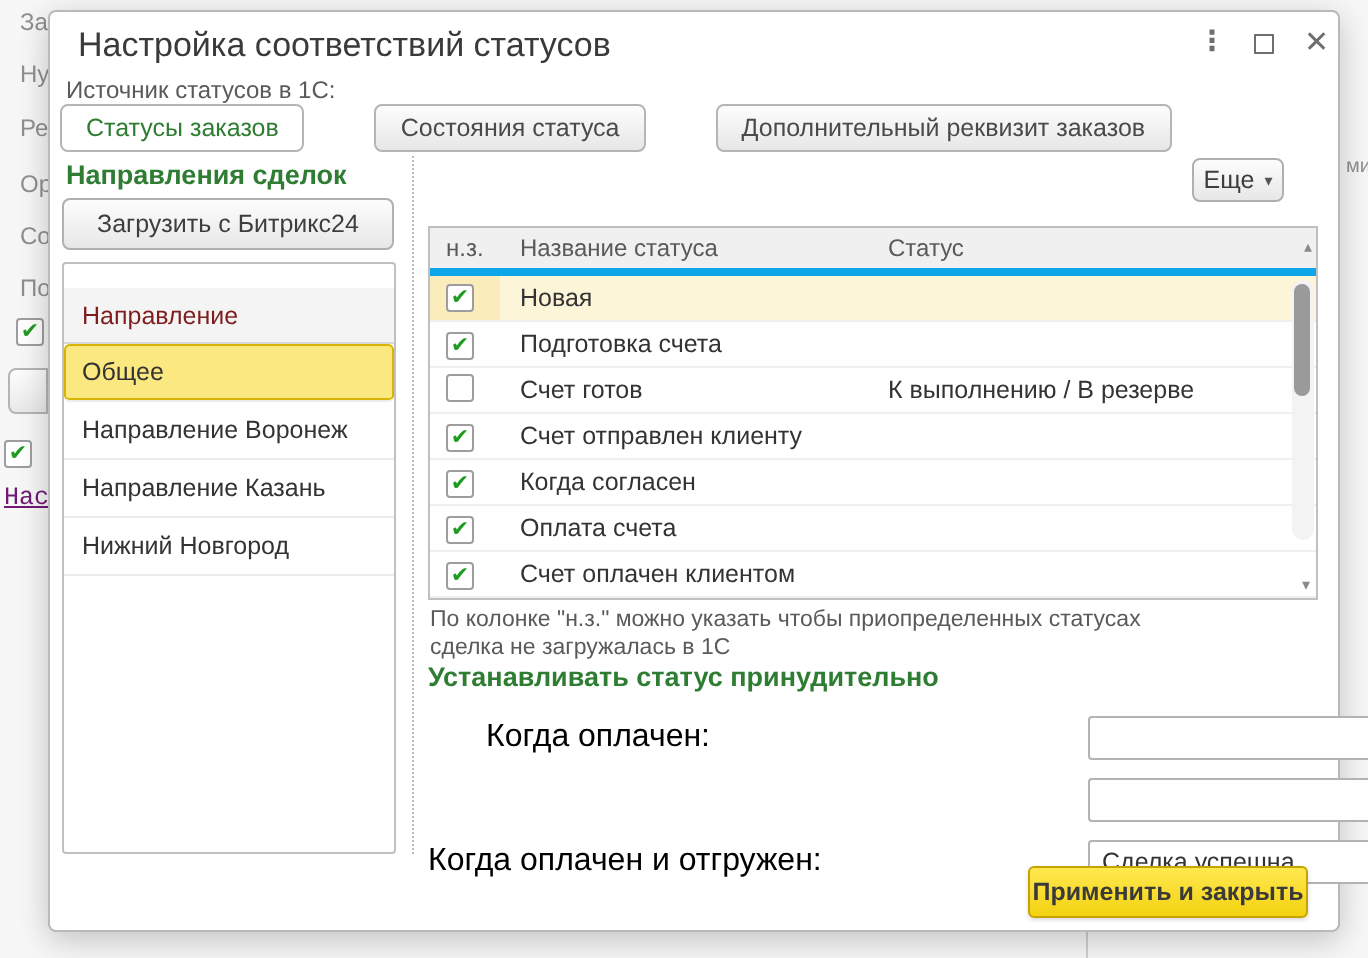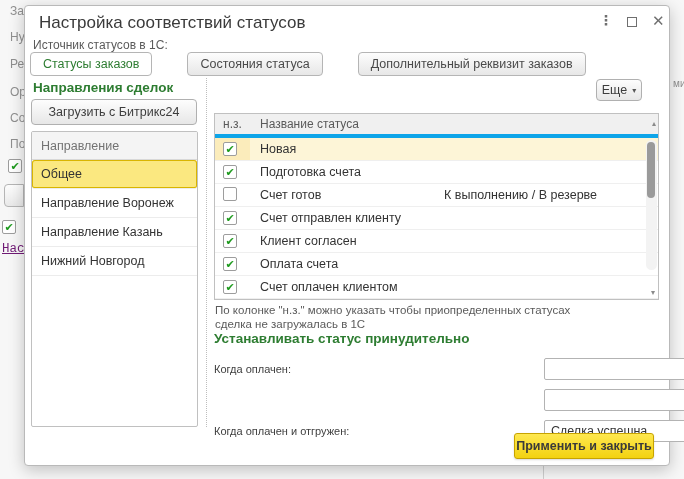--- a/index.html
+++ b/index.html
@@ -37,22 +37,22 @@
 
   .green-h { position:absolute; font-size:13.5px; font-weight:bold; color:#2e7d32; }
   .btn { background:linear-gradient(#fdfdfd,#e7e7e7); border:1px solid #b0b0b0; border-radius:4px;
          font-size:12.5px; color:#3d3d3d; display:flex; align-items:center; justify-content:center; }
   .load-btn { position:absolute; left:6px; top:93px; width:166px; height:26px; }
   .more-btn { position:absolute; left:571px; top:73px; width:46px; height:22px; gap:5px; }
   .dd-glyph { font-size:8px; color:#555; }
 
   .dir-list { position:absolute; left:6px; top:125px; width:167px; height:296px; background:#fff;
               border:1px solid #c0c0c0; border-radius:2px; overflow:hidden; }
-  .dir-head { height:28px; line-height:28px; padding-left:9px; background:#f4f4f4; color:#737373;
-              font-size:12.5px; border-bottom:1px solid #d8d8d8; }
+  .dir-head { height:28px; line-height:28px; padding-left:9px; background:#f4f4f4; color:#7f1d1d;
+              font-size:12.5px; border-bottom:1px solid #d8d8d8;margin-top:12px; }
   .dir-item { height:29px; line-height:29px; padding-left:9px; font-size:12.5px; color:#333;
               border-bottom:1px solid #ececec; }
   .dir-item.selected { background:#fbe880; box-shadow:inset 0 0 0 1px #d9b501; border-radius:3px; }
 
   .splitter { position:absolute; left:181px; top:72px; height:349px; border-left:1px dotted #bdbdbd; }
 
   .stable { position:absolute; left:189px; top:107px; width:445px; height:187px; background:#fff;
             border:1px solid #c0c0c0; }
   .thead { position:relative; height:24px; background:#f0f0f0; border-bottom:4px solid #0ea5e9;
            display:flex; align-items:center; font-size:12px; color:#5a5a5a; }
@@ -66,21 +66,21 @@
   .trow.hl .c-nz { background:#fbecbb; align-self:stretch; display:flex; align-items:center; }
   .cbx { display:inline-block; width:14px; height:14px; background:#fff; border:1px solid #9d9d9d;
          border-radius:2px; font-size:11px; line-height:12px; text-align:center; color:#1f9b1f; font-weight:bold; }
   .vtrack { position:absolute; right:1px; top:26px; width:11px; height:130px; background:#f3f3f3; border-radius:6px; }
   .vthumb { position:absolute; left:1px; top:2px; width:8px; height:56px; background:#9a9a9a; border-radius:5px; }
   .scroll-dn { position:absolute; right:3px; bottom:2px; font-size:8px; color:#8a8a8a; }
 
   .note { position:absolute; left:190px; top:297px; font-size:11.5px; color:#5a5a5a; line-height:14px; }
   .force-h { left:189px; top:325px; }
   .force-row { position:absolute; left:189px; height:23px; display:flex; align-items:center; }
-  .force-label { width:141px; font-size:11px; color:#404040; white-space:nowrap; }
+  .force-label { width:141px; font-size:16px; color:#000000; white-space:nowrap;text-align:right; }
   .force-input { position:absolute; left:330px; width:283px; height:22px; border:1px solid #b3b3b3;
                  border-radius:2px 0 0 2px; font-size:12.5px; padding:0 6px; color:#333; background:#fff;
                  font-family:"Liberation Sans","DejaVu Sans",sans-serif; }
 
   .apply-btn { position:absolute; left:489px; top:427px; width:140px; height:26px;
                background:linear-gradient(#ffe84f,#f3d211); border:1px solid #c7a300; border-radius:3px;
                font-size:12.5px; font-weight:bold; color:#3a3a3a; display:flex; align-items:center;
                justify-content:center; box-shadow:0 1px 2px rgba(0,0,0,.15); }
 </style>
 </head>
@@ -134,20 +134,21 @@
 
     <div class="btn more-btn">
       <span>Еще</span>
       <span class="dd-glyph">▾</span>
     </div>
 
     <div class="stable">
       <div class="thead">
         <span class="c-nz">н.з.</span>
         <span class="c-name">Название статуса</span>
+        <span class="c-status">Статус</span>
         <span class="scroll-up">▴</span>
       </div>
       <div id="status-rows">
           <div class="trow hl">
             <span class="c-nz">
               <span class="cbx">✔</span>
             </span>
             <span class="c-name">Новая</span>
             <span class="c-status"></span>
           </div>
@@ -161,21 +162,21 @@
             <span class="c-name">Счет готов</span>
             <span class="c-status">К выполнению / В резерве</span>
           </div>
           <div class="trow">
             <span class="c-nz"><span class="cbx">✔</span></span>
             <span class="c-name">Счет отправлен клиенту</span>
             <span class="c-status"></span>
           </div>
           <div class="trow">
             <span class="c-nz"><span class="cbx">✔</span></span>
-            <span class="c-name">Клиент согласен</span>
+            <span class="c-name">Когда согласен</span>
             <span class="c-status"></span>
           </div>
           <div class="trow">
             <span class="c-nz"><span class="cbx">✔</span></span>
             <span class="c-name">Оплата счета</span>
             <span class="c-status"></span>
           </div>
           <div class="trow">
             <span class="c-nz"><span class="cbx">✔</span></span>
             <span class="c-name">Счет оплачен клиентом</span>

